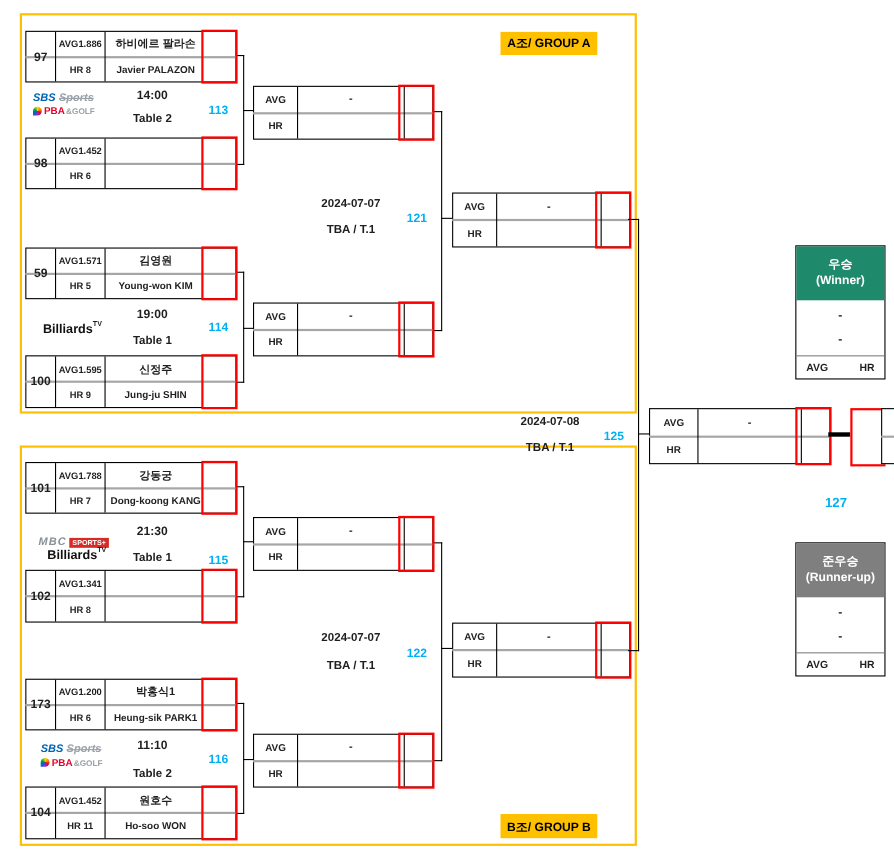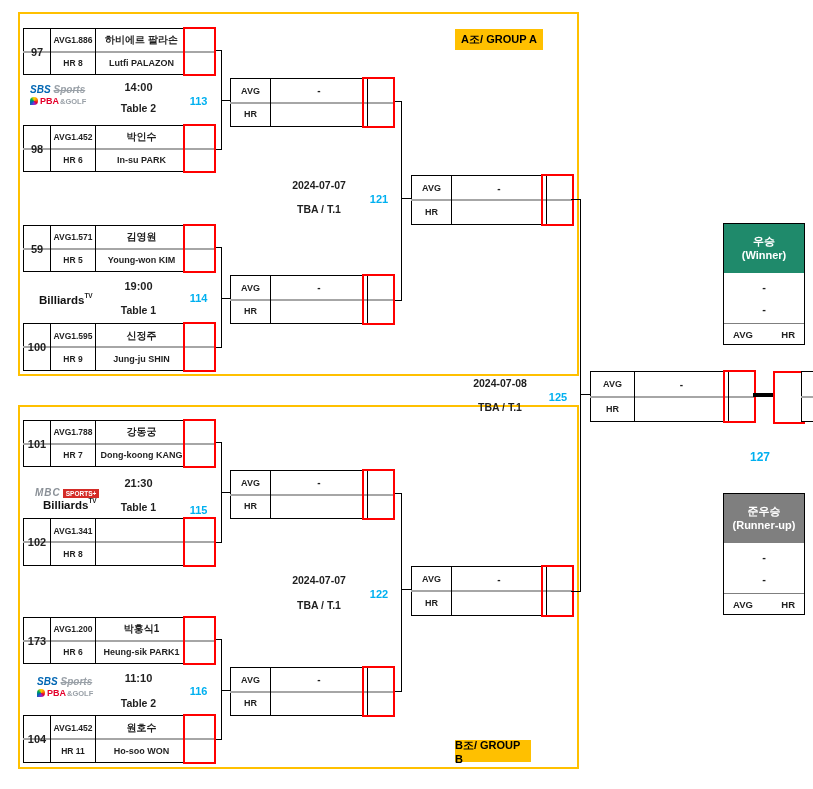--- a/index.html
+++ b/index.html
@@ -61,36 +61,32 @@
 
 <div class="pbox" style="left:23px;top:28px;width:190px;height:45px">
   <div class="hdiv"></div>
   <div class="pnum">97</div>
   <div class="col pstats">
     <div class="cell">AVG1.886</div>
     <div class="cell">HR 8</div>
   </div>
   <div class="col pnames">
     <div class="cell">하비에르 팔라손</div>
-    <div class="cell en">Lutfi PALAZON</div>
+    <div class="cell en">Javier PALAZON</div>
   </div>
   <div class="spacer"></div>
   <div class="redslot"></div>
 </div>
 
 <div class="pbox" style="left:23px;top:125px;width:190px;height:45px">
   <div class="hdiv"></div>
   <div class="pnum">98</div>
   <div class="col pstats">
     <div class="cell">AVG1.452</div>
     <div class="cell">HR 6</div>
-  </div>
-  <div class="col pnames">
-    <div class="cell">박인수</div>
-    <div class="cell en">In-su PARK</div>
   </div>
   <div class="spacer"></div>
   <div class="redslot"></div>
 </div>
 
 <div class="logo" style="left:30px;top:84px">
   <div class="sbs1"><span class="sbsName">SBS</span><span class="sbsSports">Sports</span></div>
   <div class="sbs2"><span class="peacock"></span><span class="pbaRed">PBA</span><span class="golfGray">&amp;GOLF</span></div>
 </div>
 <div class="txt time" style="left:93px;top:81px;width:91px">14:00</div>
@@ -173,21 +169,21 @@
   </div>
   <div class="col mval">
     <div class="cell">-</div>
     <div class="cell"></div>
   </div>
   <div class="spacer" style="width:25px"></div>
   <div class="redslot"></div>
 </div>
 
 <div class="groupbox" style="left:18px;top:405px;width:557px;height:360px"></div>
-<div class="grouplabel" style="left:455px;top:740px;width:76px;height:22px">B조/ GROUP B</div>
+<div class="grouplabel" style="left:455px;top:740px;width:88px;height:22px">B조/ GROUP B</div>
 
 <div class="br" style="left:212px;top:442px;width:9px;height:99px"></div>
 <div class="stub" style="left:221px;top:492px;width:10px"></div>
 <div class="br" style="left:212px;top:639px;width:9px;height:99px"></div>
 <div class="stub" style="left:221px;top:690px;width:10px"></div>
 <div class="br" style="left:392px;top:493px;width:9px;height:197px"></div>
 <div class="stub" style="left:401px;top:589px;width:10px"></div>
 
 <div class="pbox" style="left:23px;top:420px;width:190px;height:45px">
   <div class="hdiv"></div>

